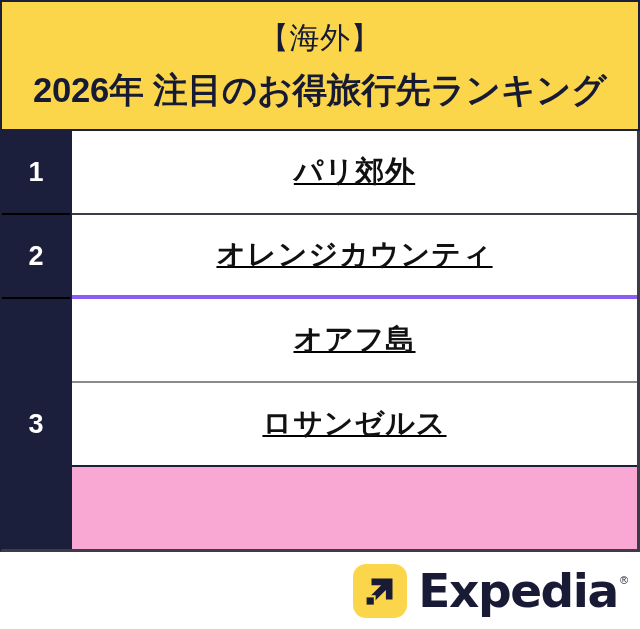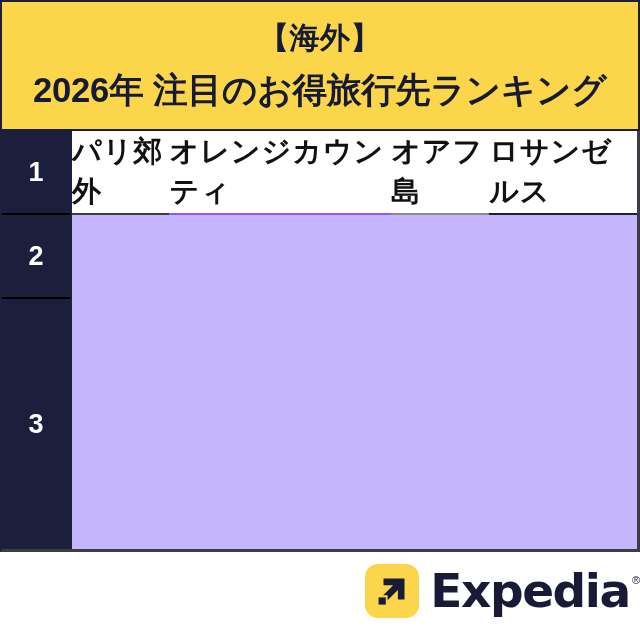--- a/index.html
+++ b/index.html
@@ -34,21 +34,21 @@
     box-sizing: border-box;
     display: flex;
     flex-direction: column;
     align-items: center;
     justify-content: center;
     overflow: hidden;
   }
   .header-line1 {
     color: #161A33;
     font-size: 30px;
-    font-weight: bold;
+    font-weight: normal;
     line-height: 1.15;
     letter-spacing: 0.5px;
     text-align: left;
     white-space: nowrap;
     margin-bottom: 14px;
   }
   .header-line2 {
     color: #161A33;
     font-size: 35px;
     font-weight: bold;
@@ -92,53 +92,55 @@
     box-sizing: border-box;
     background: #1B1F3B;
   }
   .rank-cell.span1 { height: 84px; border-bottom: 2px solid #000000; }
   .rank-cell.span2 { height: 84px; border-bottom: 2px solid #000000; }
   .rank-cell.span3 { flex: 1 1 auto; }
 
   .name-col {
     flex: 1 1 auto;
     display: flex;
-    flex-direction: row;
-    background: #c4b5fd;
+    flex-direction: column;
+    background: #f9a8d4;
     border-left: 2px solid #1B1F3B;
     box-sizing: border-box;
+    text-decoration: underline;
   }
   .name-cell {
     display: flex;
     align-items: center;
     justify-content: center;
     color: #111111;
     font-size: 29px;
     font-weight: bold;
     letter-spacing: 1px;
     box-sizing: border-box;
     background: #ffffff;
   }
   .name-cell.r1 { height: 84px; border-bottom: 2px solid #3C3C46; }
-  .name-cell.r2 { height: 84px; border-bottom: 2px solid #8b5cf6; }
+  .name-cell.r2 { height: 84px; border-bottom: 4px solid #8b5cf6; }
   .name-cell.r3 { height: 84px; border-bottom: 2px solid #1B1F3B; }
   .name-cell.r4 { height: 84px; border-bottom: 2px solid #8A8A8F; }
   .name-cell.r5 { flex: 1 1 auto; }
 
   
   .footer {
     position: absolute;
     left: 0;
     top: 552px;
     width: 640px;
     height: 77px;
     background: #ffffff;
     display: flex;
     align-items: center;
     justify-content: flex-end;
+    padding-right: 12px;
     box-sizing: border-box;
   }
   .logo {
     display: flex;
     align-items: center;
     gap: 11px;
   }
   .logo-mark {
     width: 54px;
     height: 54px;

